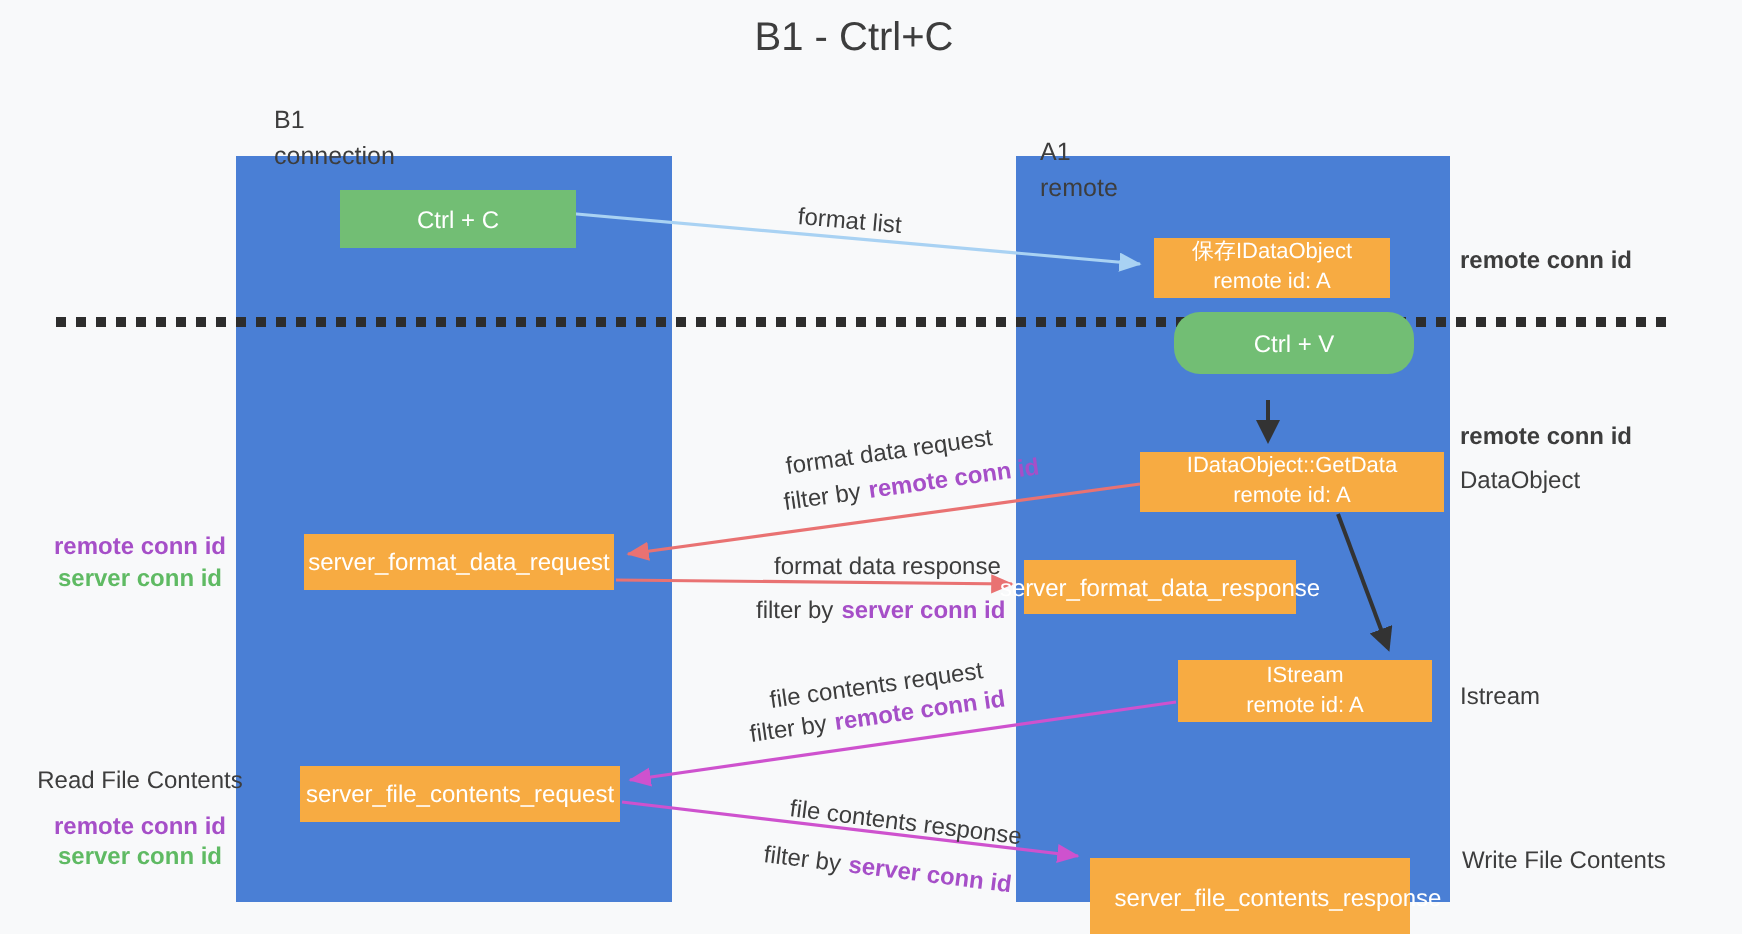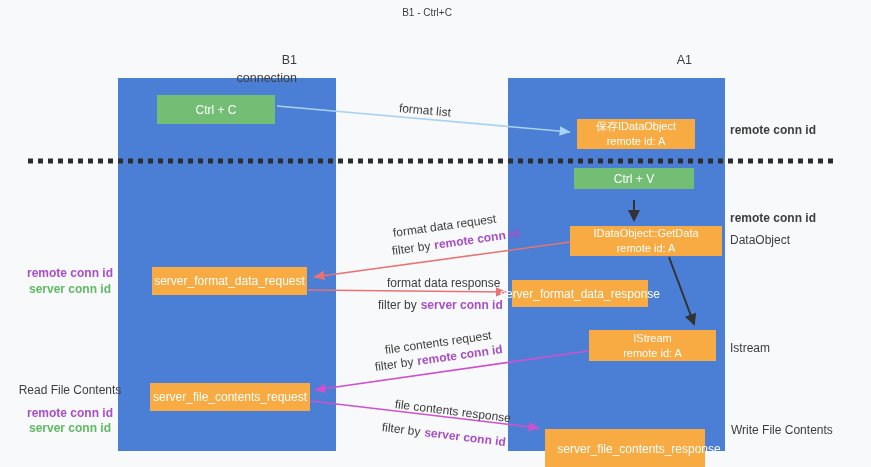--- a/index.html
+++ b/index.html
@@ -12,36 +12,36 @@
   body{background:var(--background);font-family:"Liberation Sans","DejaVu Sans",sans-serif;}
   #canvas{position:relative;width:871px;height:467px;background:var(--background);overflow:hidden;}
 
   .col{position:absolute;top:78px;height:373px;background:var(--column-blue);z-index:1;}
   #col-left{left:118px;width:218px;}
   #col-right{left:508px;width:217px;}
 
   #arrow-layer{position:absolute;left:0;top:0;z-index:2;}
 
   .title{position:absolute;left:342px;top:6px;width:170px;text-align:center;
-         font-size:10px;color:var(--text-dark);line-height:1.32;z-index:3;}
-  .col-header{position:absolute;top:51px;width:160px;text-align:right;font-size:12.5px;
+         font-size:20px;color:var(--text-dark);line-height:1.32;z-index:3;}
+  .col-header{position:absolute;top:51px;width:160px;text-align:left;font-size:12.5px;
          color:var(--text-dark);line-height:1.45;z-index:3;}
   #hdr-left{left:137px;}
-  #hdr-right{left:532px;}
+  #hdr-right{left:520px;margin-top:16px;}
 
   .node{position:absolute;z-index:3;display:flex;flex-direction:column;justify-content:center;
         align-items:center;text-align:center;color:#fff;box-sizing:border-box;}
   .orange{background:var(--box-orange);}
-  .green{background:var(--box-green);}
+  .green{background:var(--box-green);margin-left:13px;}
   .one-line{font-size:12px;}
   .two-line{font-size:11px;line-height:1.32;}
 
   #node-ctrl-c{left:157px;top:95px;width:118px;height:29px;}
   #node-saved-obj{left:577px;top:119px;width:118px;height:30px;}
-  #node-ctrl-v{left:574px;top:168px;width:120px;height:21px;}
+  #node-ctrl-v{left:574px;top:156px;width:120px;height:31px;border-radius:13px;}
   #node-getdata{left:570px;top:226px;width:152px;height:30px;}
   #node-fmt-req{left:152px;top:267px;width:155px;height:28px;}
   #node-fmt-resp{left:512px;top:280px;width:136px;height:27px;}
   #node-istream{left:589px;top:330px;width:127px;height:31px;}
   #node-file-req{left:150px;top:383px;width:160px;height:28px;}
   #node-file-resp{left:545px;top:429px;width:160px;height:40px;padding-left:28px;}
 
   .mid-label{position:absolute;z-index:3;font-size:12px;color:var(--text-dark);
              white-space:nowrap;transform-origin:left center;}
   .mid-label .flt{margin-right:4px;}
@@ -81,20 +81,21 @@
   <div class="title">
     <div>B1 - Ctrl+C</div>
   </div>
 
   <div class="col-header" id="hdr-left">
     <div>B1</div>
     <div>connection</div>
   </div>
   <div class="col-header" id="hdr-right">
     <div>A1</div>
+    <div>remote</div>
   </div>
 
   <div class="col" id="col-left"></div>
   <div class="col" id="col-right"></div>
 
   <svg id="arrow-layer" width="871" height="467">
     <defs>
       <marker id="m-blue" markerWidth="8" markerHeight="8" refX="6.5" refY="3" orient="auto">
         <path d="M0,0 L7,3 L0,6 z" fill="#A9D2F3"></path>
       </marker>

